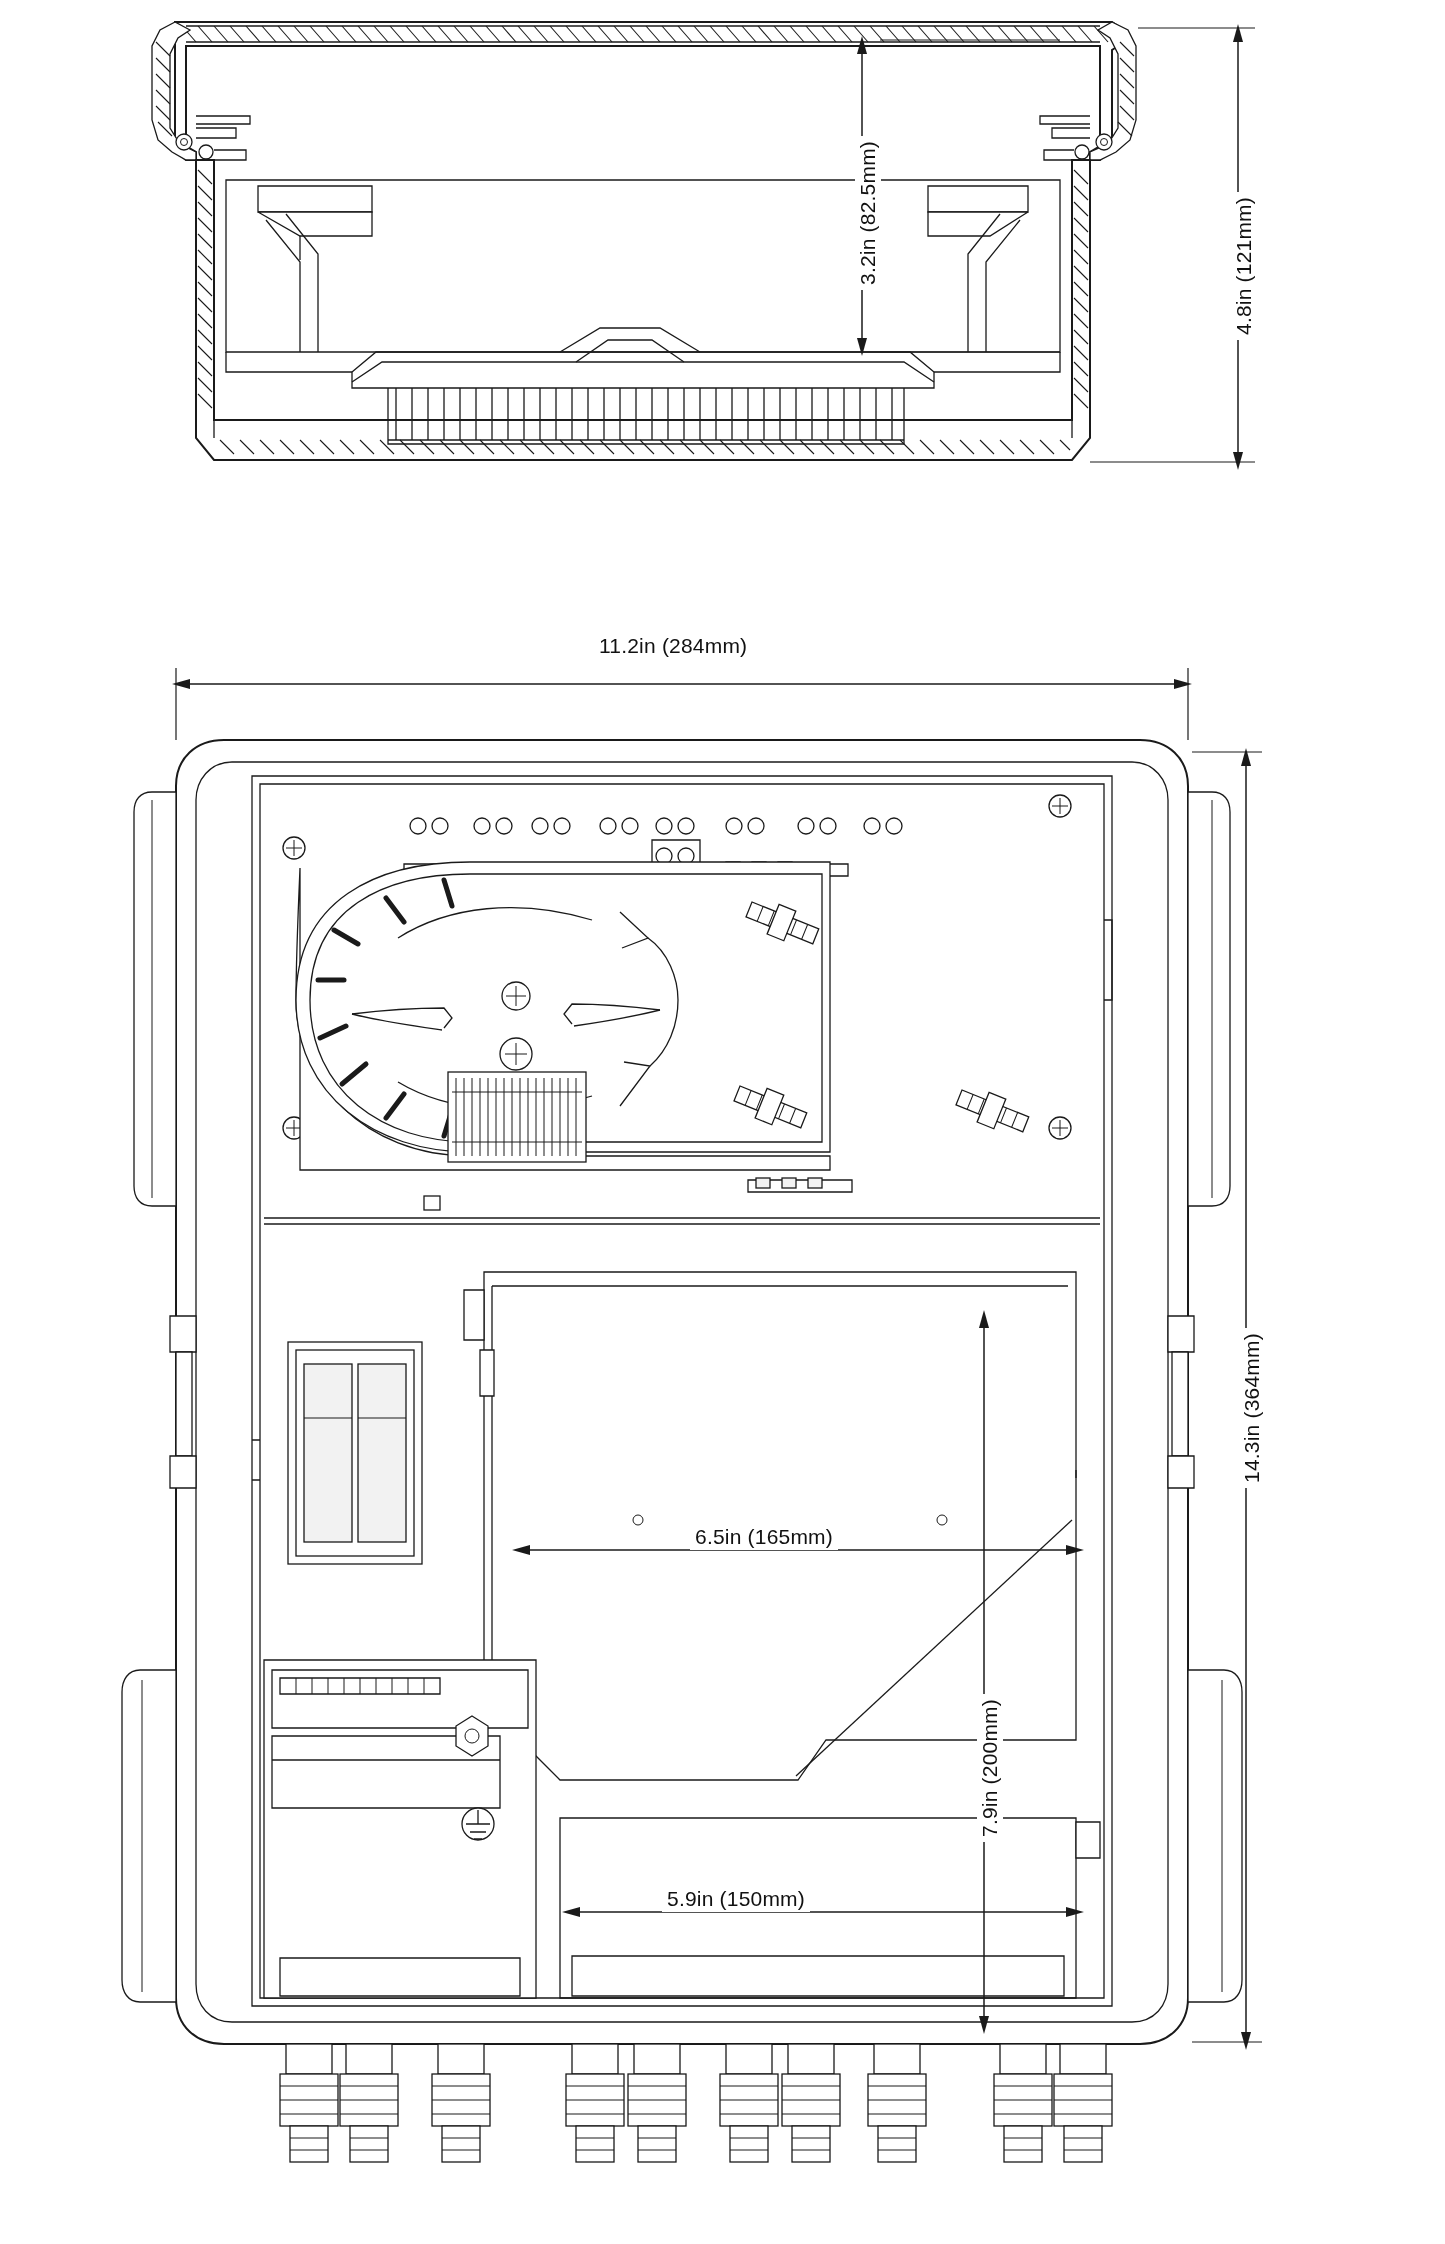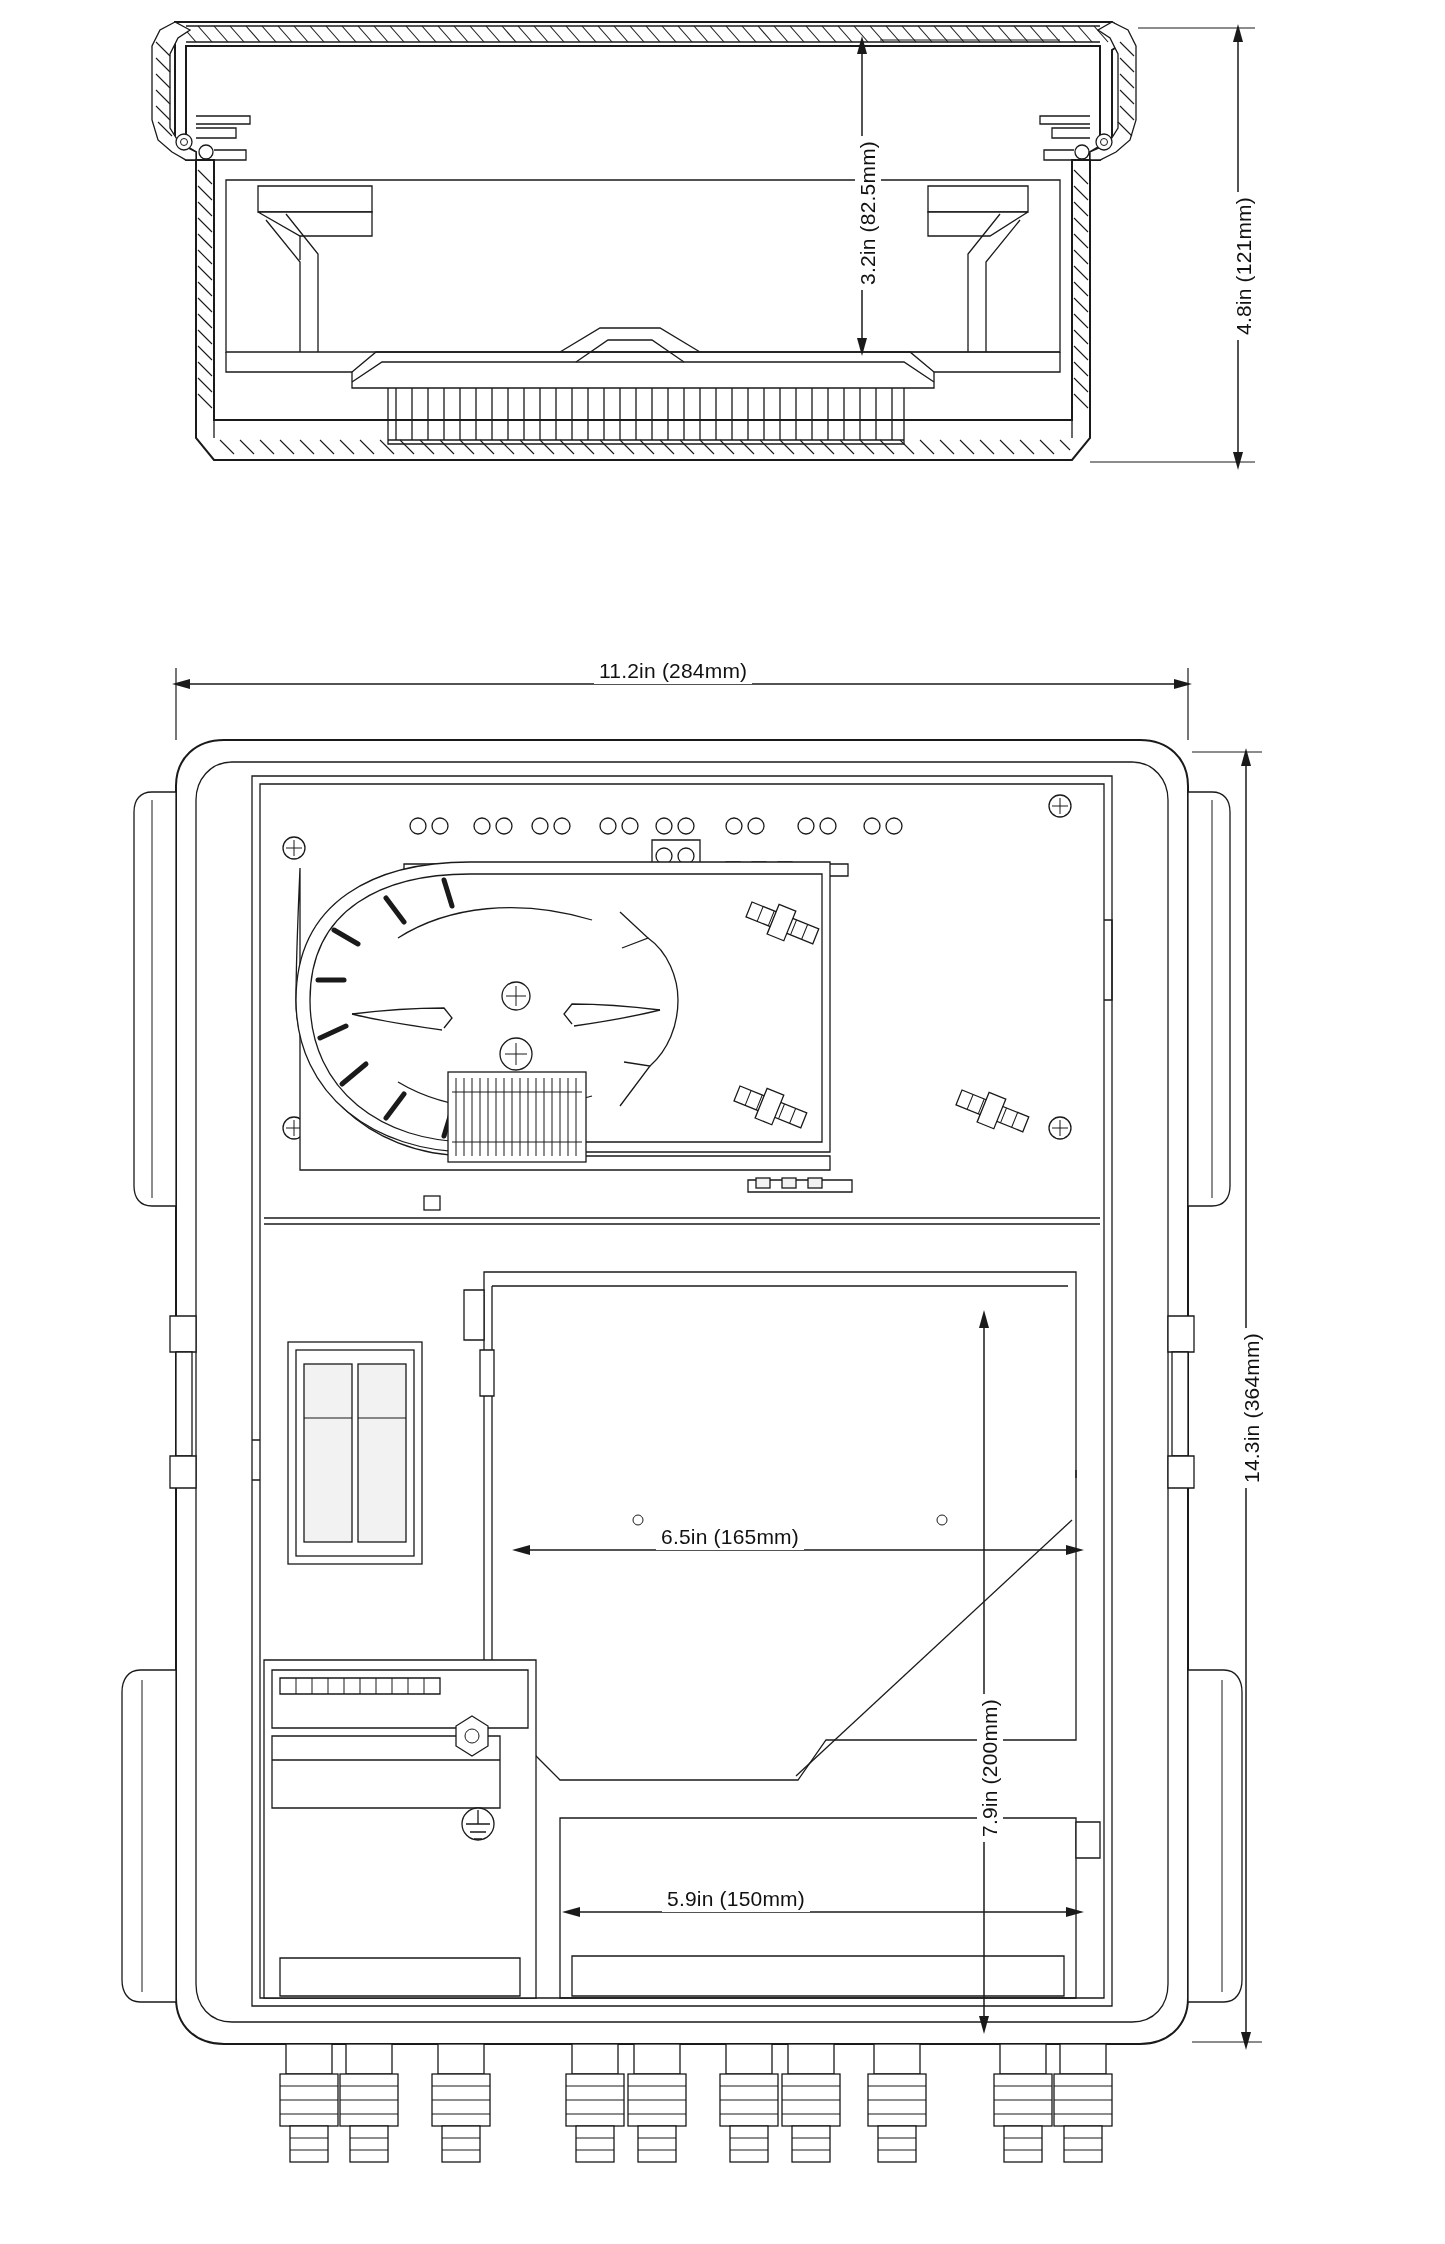--- a/index.html
+++ b/index.html
@@ -608,23 +608,23 @@
         <polygon class="arrow" points="984,2034 979,2016 989,2016"></polygon>
       </g>
 
     </g>
   </svg>
 
   <div class="dimtxt vert lbl-box" style="left: 855px; top: 290px;">3.2in (82.5mm)</div>
 
   <div class="dimtxt vert lbl-box" style="left: 1231px; top: 340px;">4.8in (121mm)</div>
 
-  <div class="dimtxt lbl-box" style="left: 594px; top: 658px;">11.2in (284mm)</div>
+  <div class="dimtxt lbl-box" style="left: 594px; top: 633px;">11.2in (284mm)</div>
 
   <div class="dimtxt vert lbl-box" style="left: 1239px; top: 1488px;">14.3in (364mm)</div>
 
-  <div class="dimtxt lbl-box" style="left: 656px; top: 1524px;">6.5in (165mm)</div>
+  <div class="dimtxt lbl-box" style="left: 690px; top: 1524px;">6.5in (165mm)</div>
 
   <div class="dimtxt lbl-box" style="left: 662px; top: 1886px;">5.9in (150mm)</div>
 
   <div class="dimtxt vert lbl-box" style="left: 977px; top: 1842px;">7.9in (200mm)</div>
 
 </div>
 
 </body></html>

